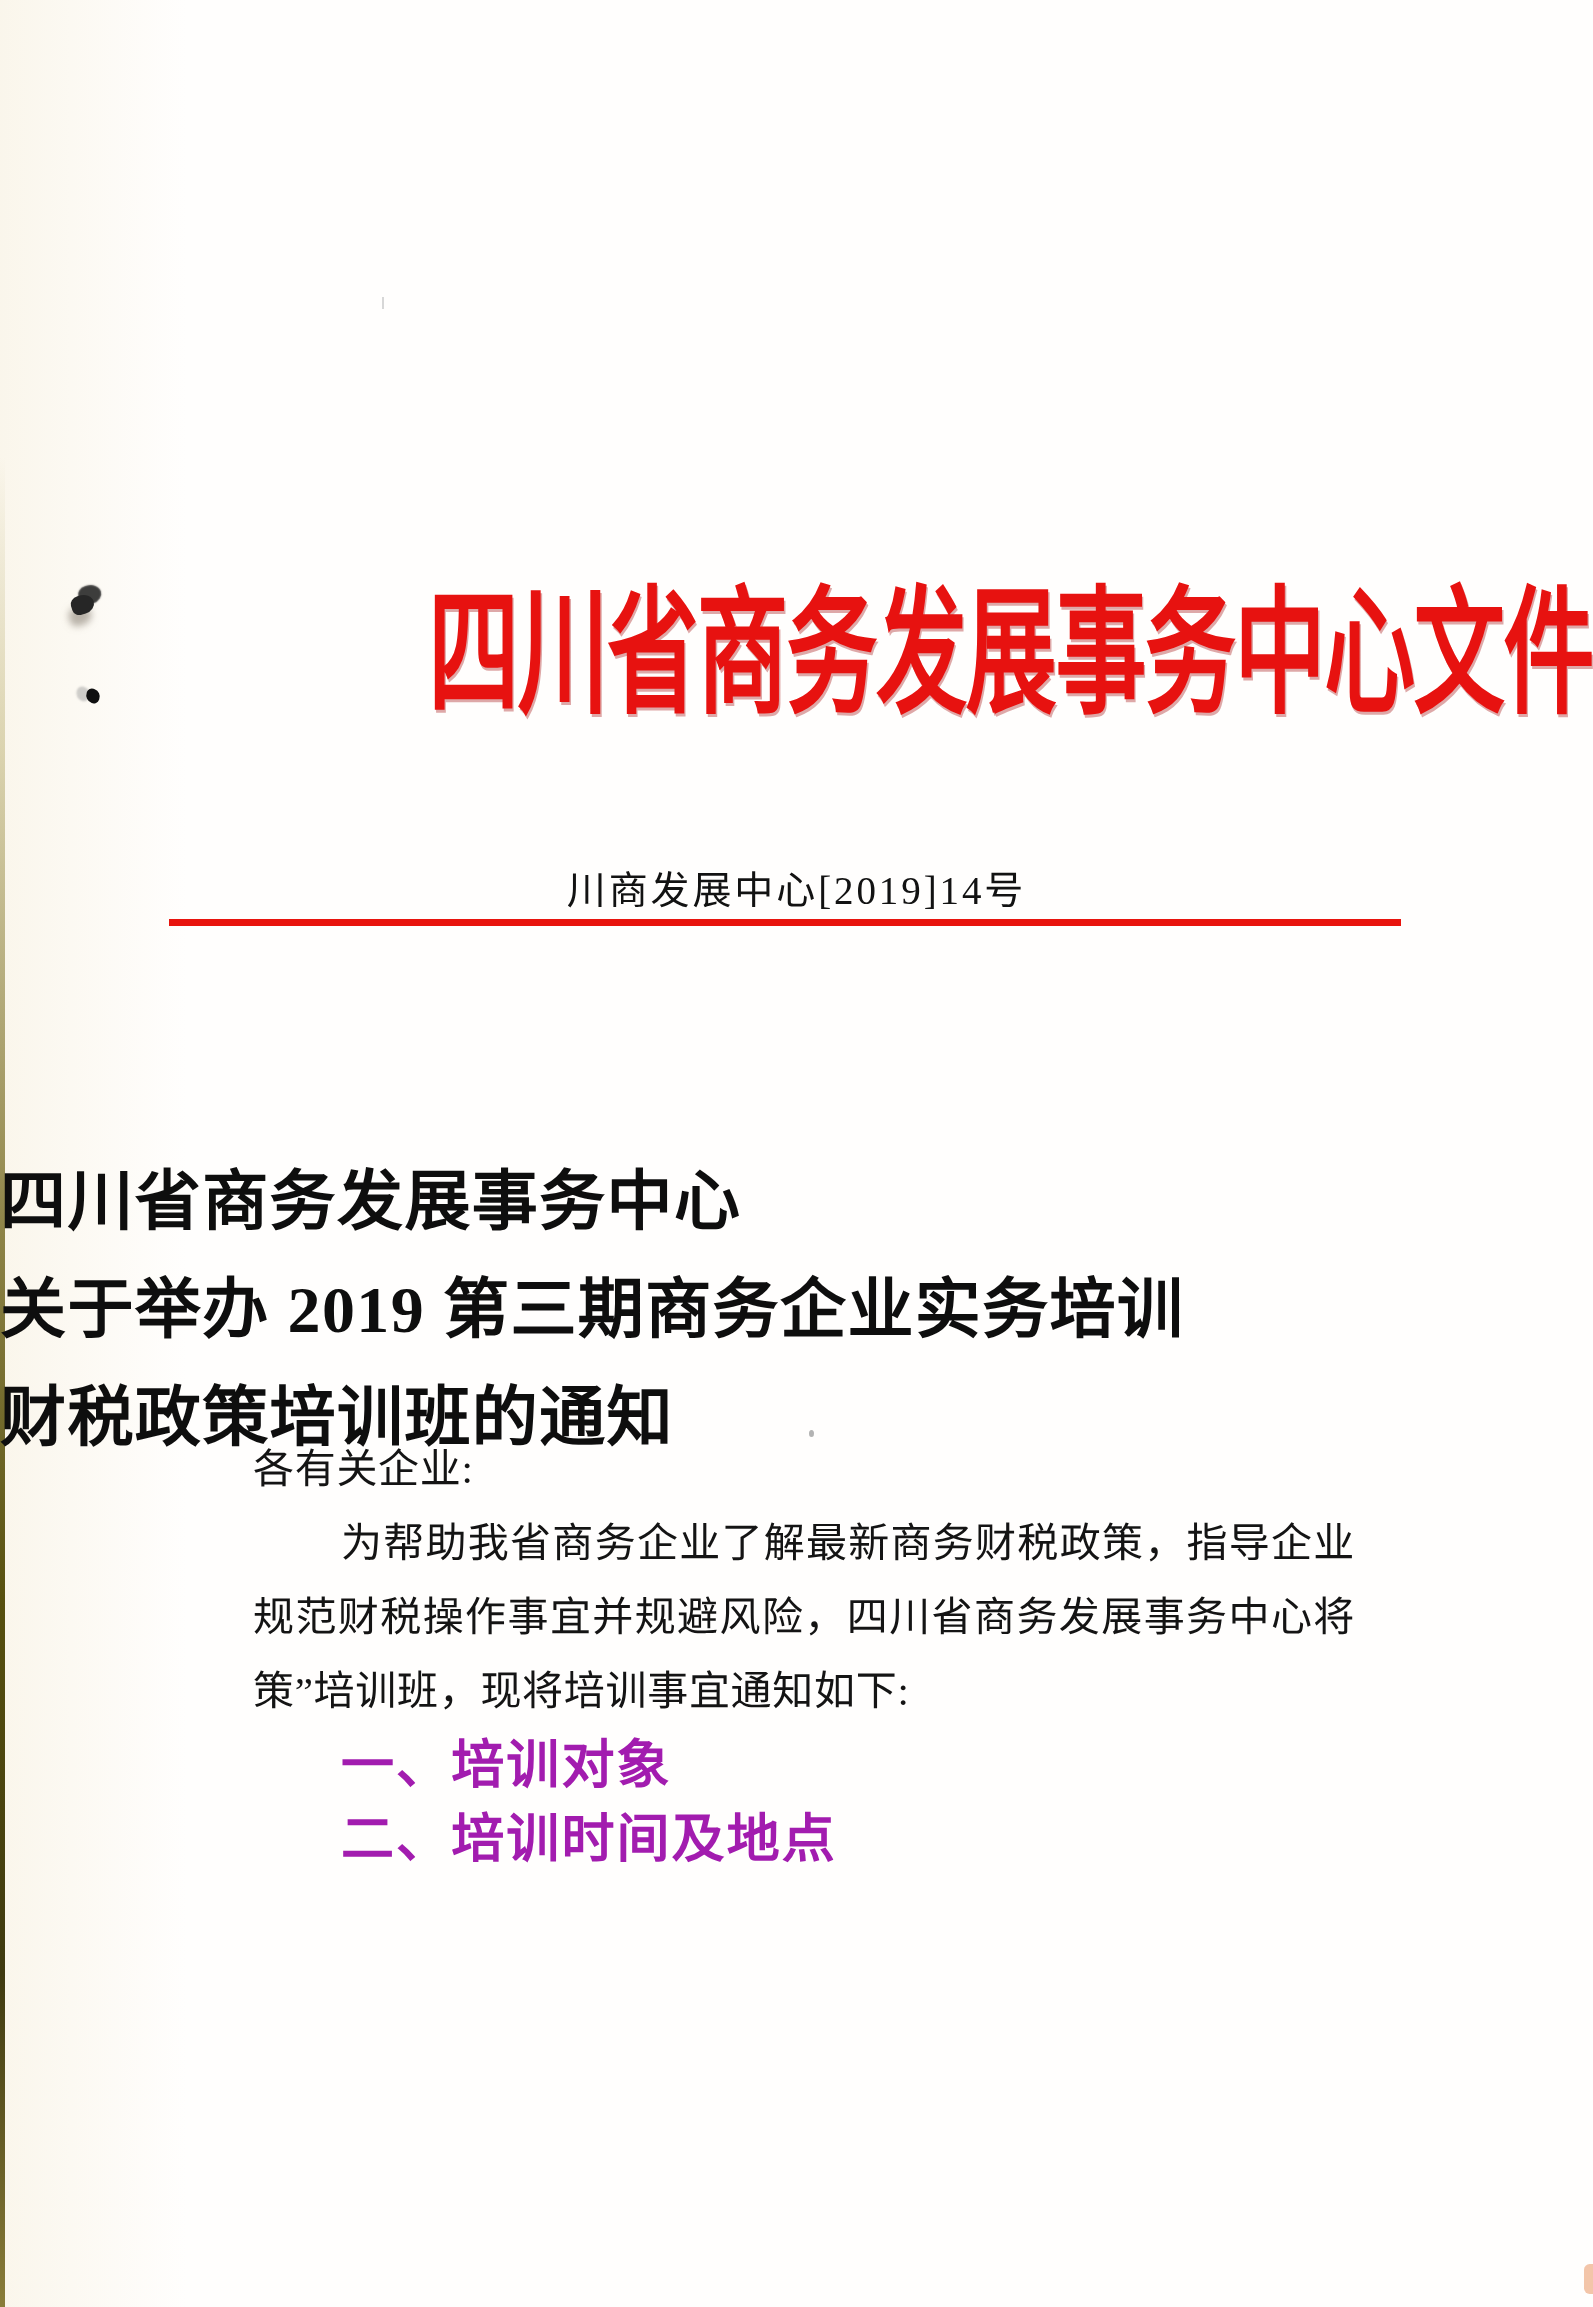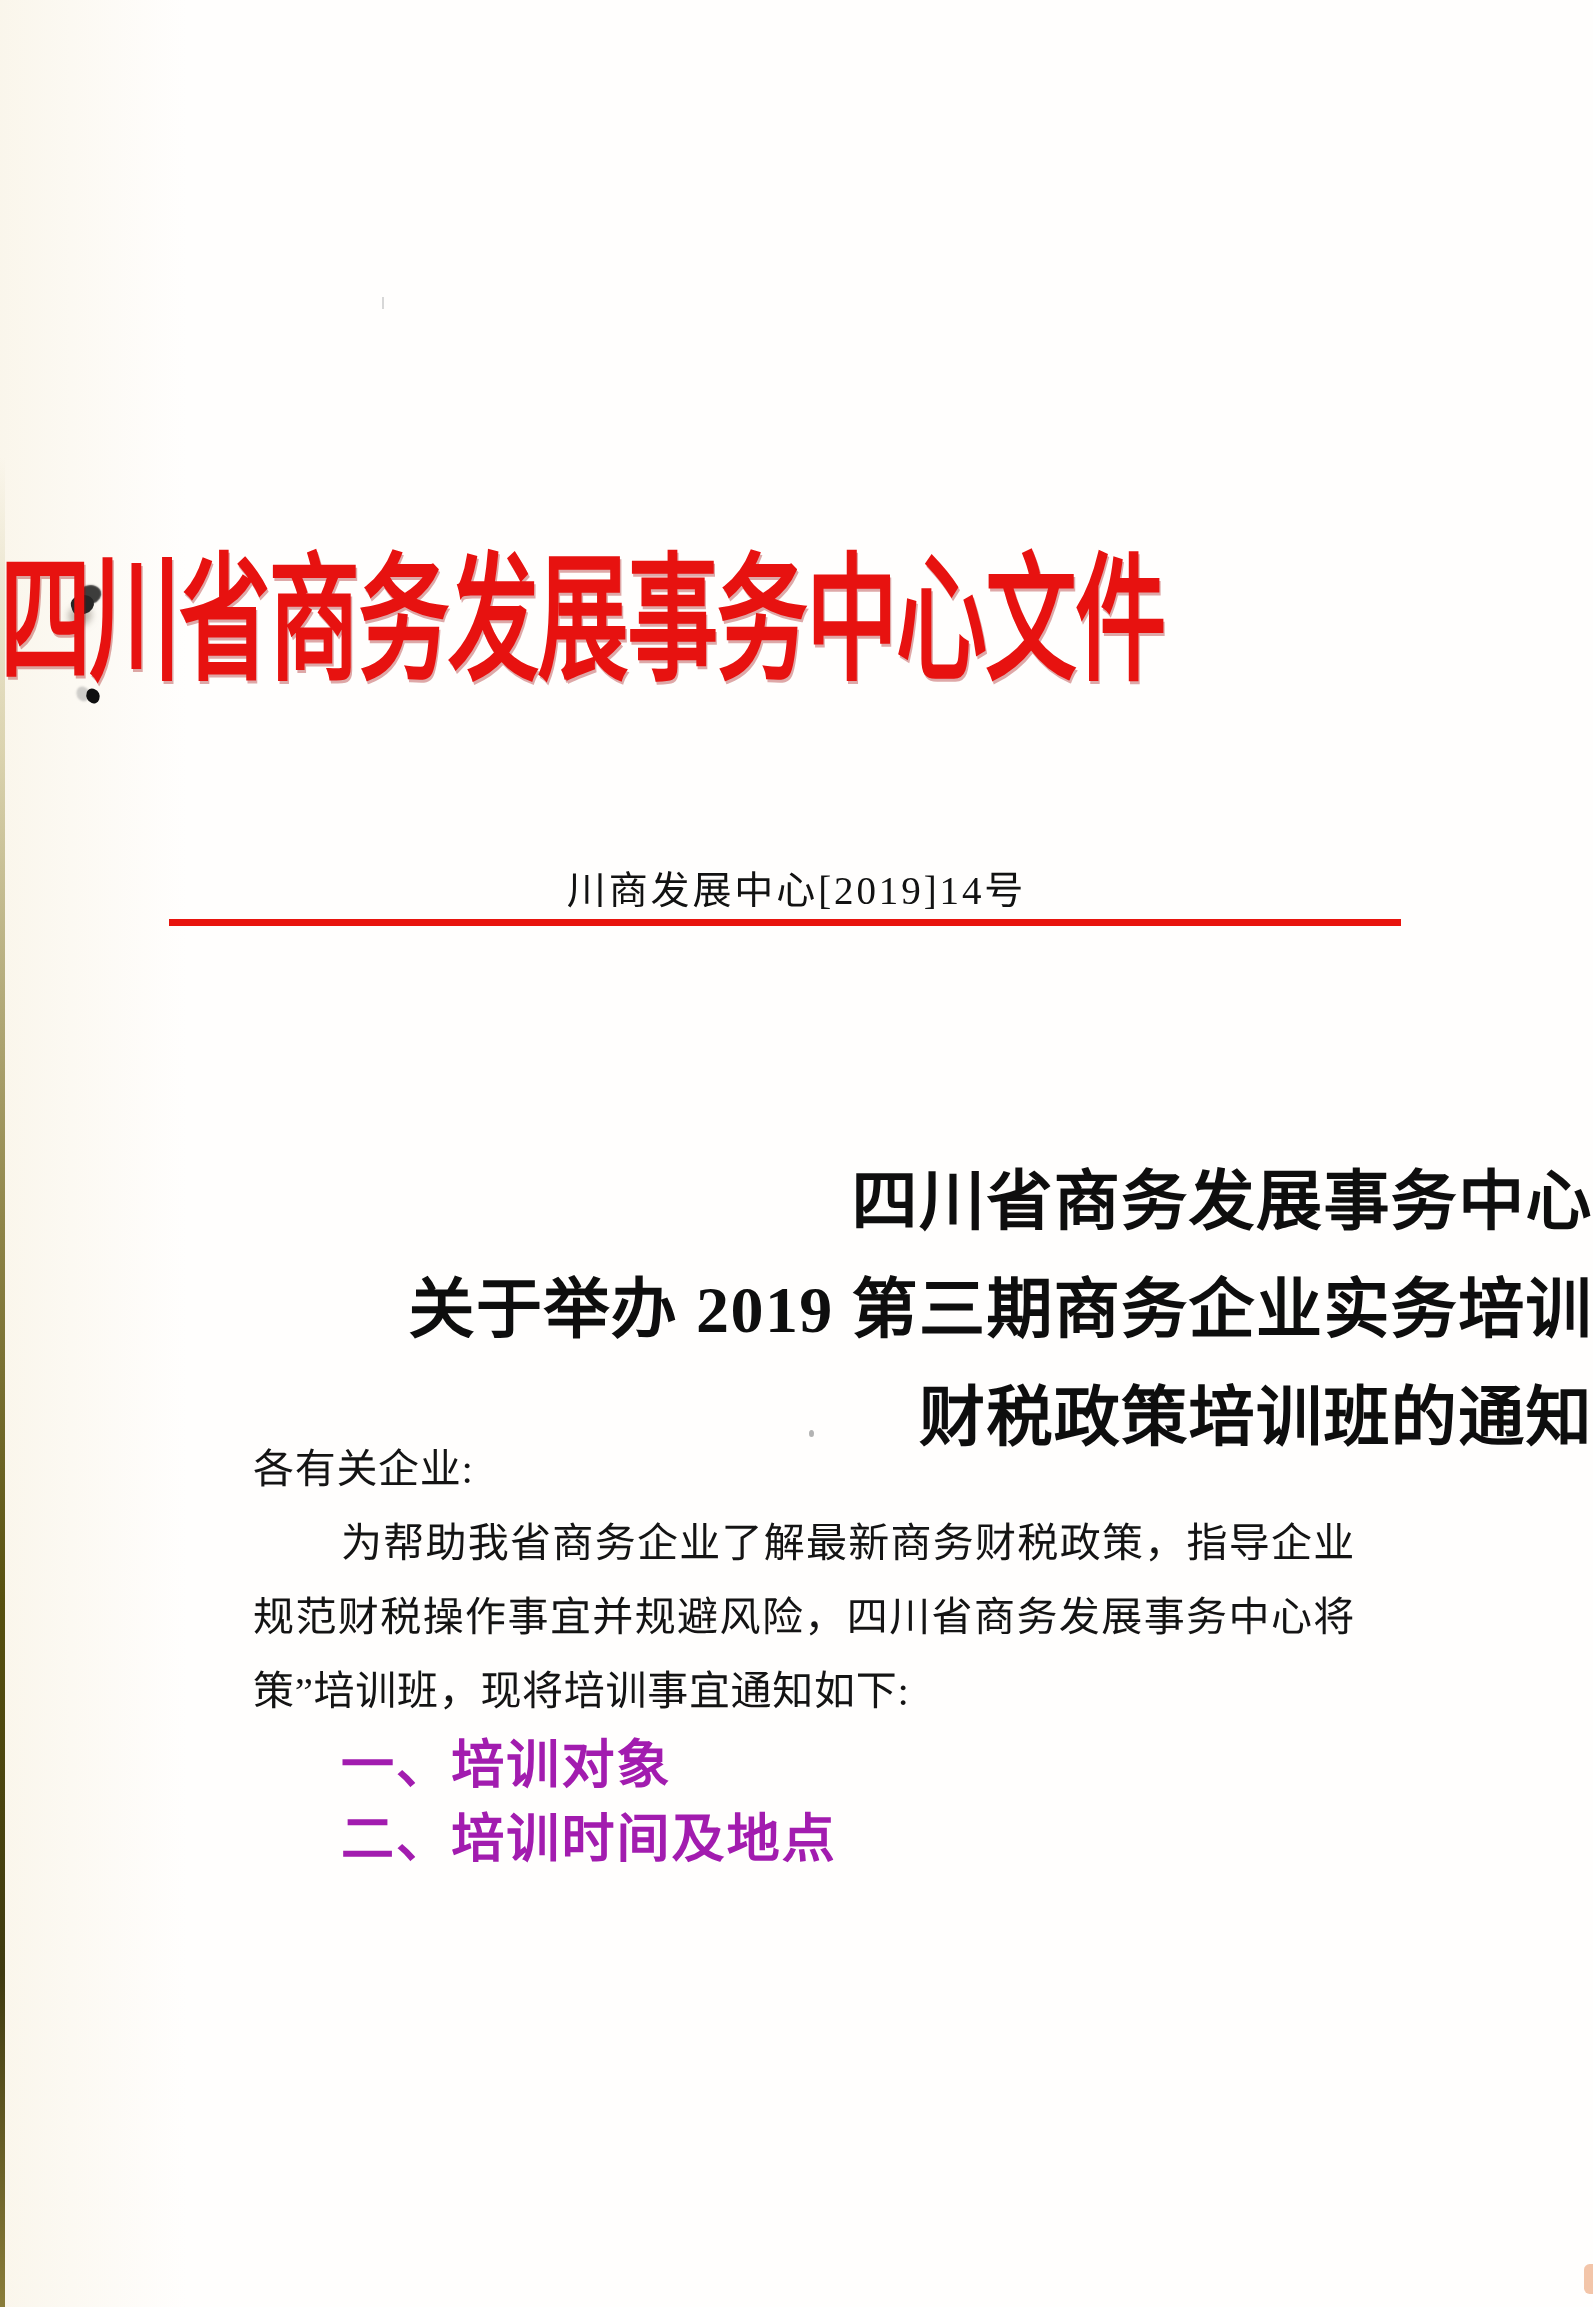--- a/index.html
+++ b/index.html
@@ -48,42 +48,42 @@
   }
   .dot1{position:absolute;left:809px;top:1430px;width:5px;height:7.1px;background:#9a9a9a;border-radius:50%;opacity:.75;}
   .dash1{position:absolute;left:382px;top:297px;width:2.1px;height:12px;background:#c6c6c6;opacity:.7;}
   .corner-smudge{
     position:absolute;right:0;bottom:13px;width:8.6px;height:30px;
     background:#f2bfa0;border-radius:5.7px 0 0 5.7px;opacity:.9;
   }
 
   
   .red-header{
-    position:absolute;top:528px;left:0;width:100%;height:157px;
-    display:flex;align-items:center;justify-content:flex-start;
+    position:absolute;top:561px;left:0;width:100%;height:157px;
+    display:flex;align-items:center;justify-content:flex-end;
   }
   .red-header .stretch{
     font-size:91px;font-weight:bold;color:var(--header-red);
     letter-spacing:-1.4px;white-space:nowrap;
     transform:scaleY(1.52);
     text-shadow:1.4px 2.1px 0 rgba(160,10,8,.35);
   }
   .doc-number{
     position:absolute;top:859px;left:0;width:100%;
     text-align:center;font-size:39px;letter-spacing:2.9px;color:#121212;
   }
   .red-rule{
     position:absolute;top:919px;left:169px;width:1232px;height:7.1px;
     background:var(--rule-red);
   }
 
   
   .doc-title{
     position:absolute;top:1148px;left:0;width:100%;
-    text-align:right;font-weight:bold;color:#0e0e0e;
+    text-align:left;font-weight:bold;color:#0e0e0e;
     font-size:66px;line-height:108px;letter-spacing:1.4px;
   }
 
   
   .doc-body{
     position:absolute;top:1432px;left:253px;width:1102px;
     font-size:41px;line-height:74px;color:#141414;letter-spacing:0.7px;
   }
   .b-line{height:74px;}
   .indent{padding-left:88px;font-family:Liberation Serif, serif;}

